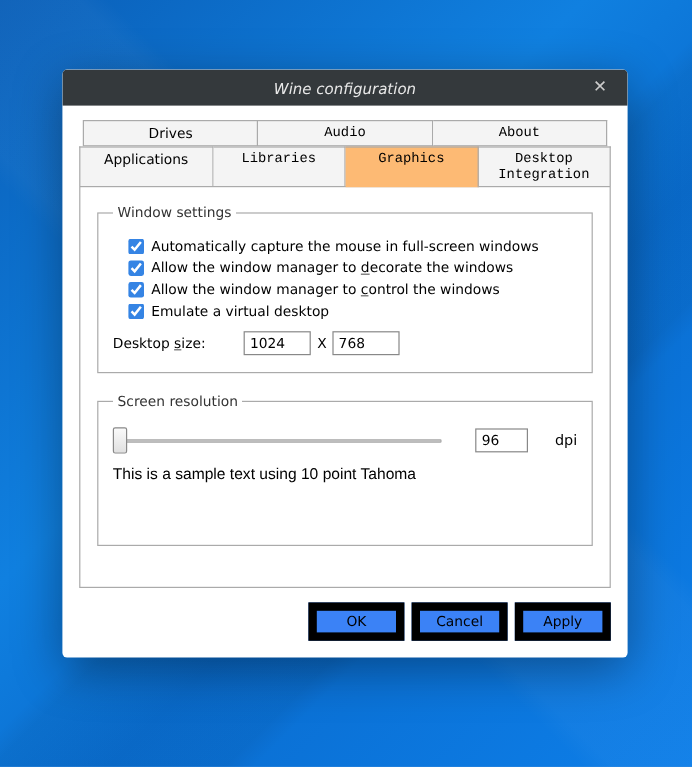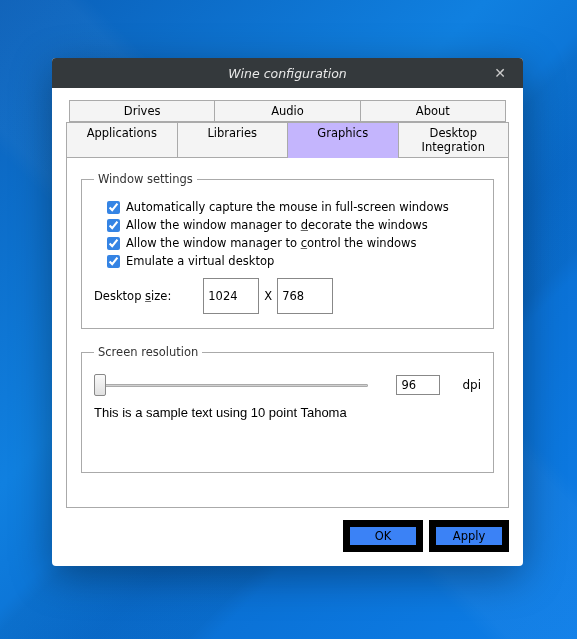--- a/index.html
+++ b/index.html
@@ -77,23 +77,23 @@
   font-size: 11.5px;
   padding: 3px 0;
   background: #f4f4f4;
   border: 1px solid #aaa;
   border-bottom: none;
   position: relative;
   cursor: pointer;
 }
 .tab-row:first-child { margin: 0 3px; justify-content: flex-end; }
 .tab-row:first-child .tab { border-bottom: 1px solid #aaa; }
-.tab + .tab { border-left: none; }
+.tab + .tab { border-left: none; font-family: Liberation Mono, monospace; }
 .tab.active {
-  background: #c4b5fd;
+  background: #fdba74;
   z-index: 2;
 }
 .tab-row:last-child .tab.active {
   margin-bottom: -1px;
   padding-bottom: 4px;
 }
 .tab-panel {
   border: 1px solid #aaa;
   background: #fff;
   padding: 14px 14px 18px;
@@ -125,21 +125,21 @@
 }
 .size-row {
   display: flex;
   align-items: center;
   gap: 5px;
   margin-top: 10px;
   font-size: 11.5px;
 }
 .size-input {
   width: 56px;
-  height: 36px;
+  height: 20px;
   border: 1px solid #888;
   font-size: 11.5px;
   padding: 0 4px;
   font-family: inherit;
 }
 .underline { text-decoration: underline; text-decoration-color: #666; }
 .res-row {
   display: flex;
   align-items: center;
   gap: 22px;
@@ -275,17 +275,18 @@
           <span>dpi</span>
         </div>
 
         <div class="sample-text">This is a sample text using 10 point Tahoma</div>
       </fieldset>
 
     </div>
 
     <div class="button-row">
       <button class="btn">OK</button>
+      <button class="btn">Cancel</button>
       <button class="btn">Apply</button>
     </div>
 
   </div>
 </div>
 
 </body></html>

